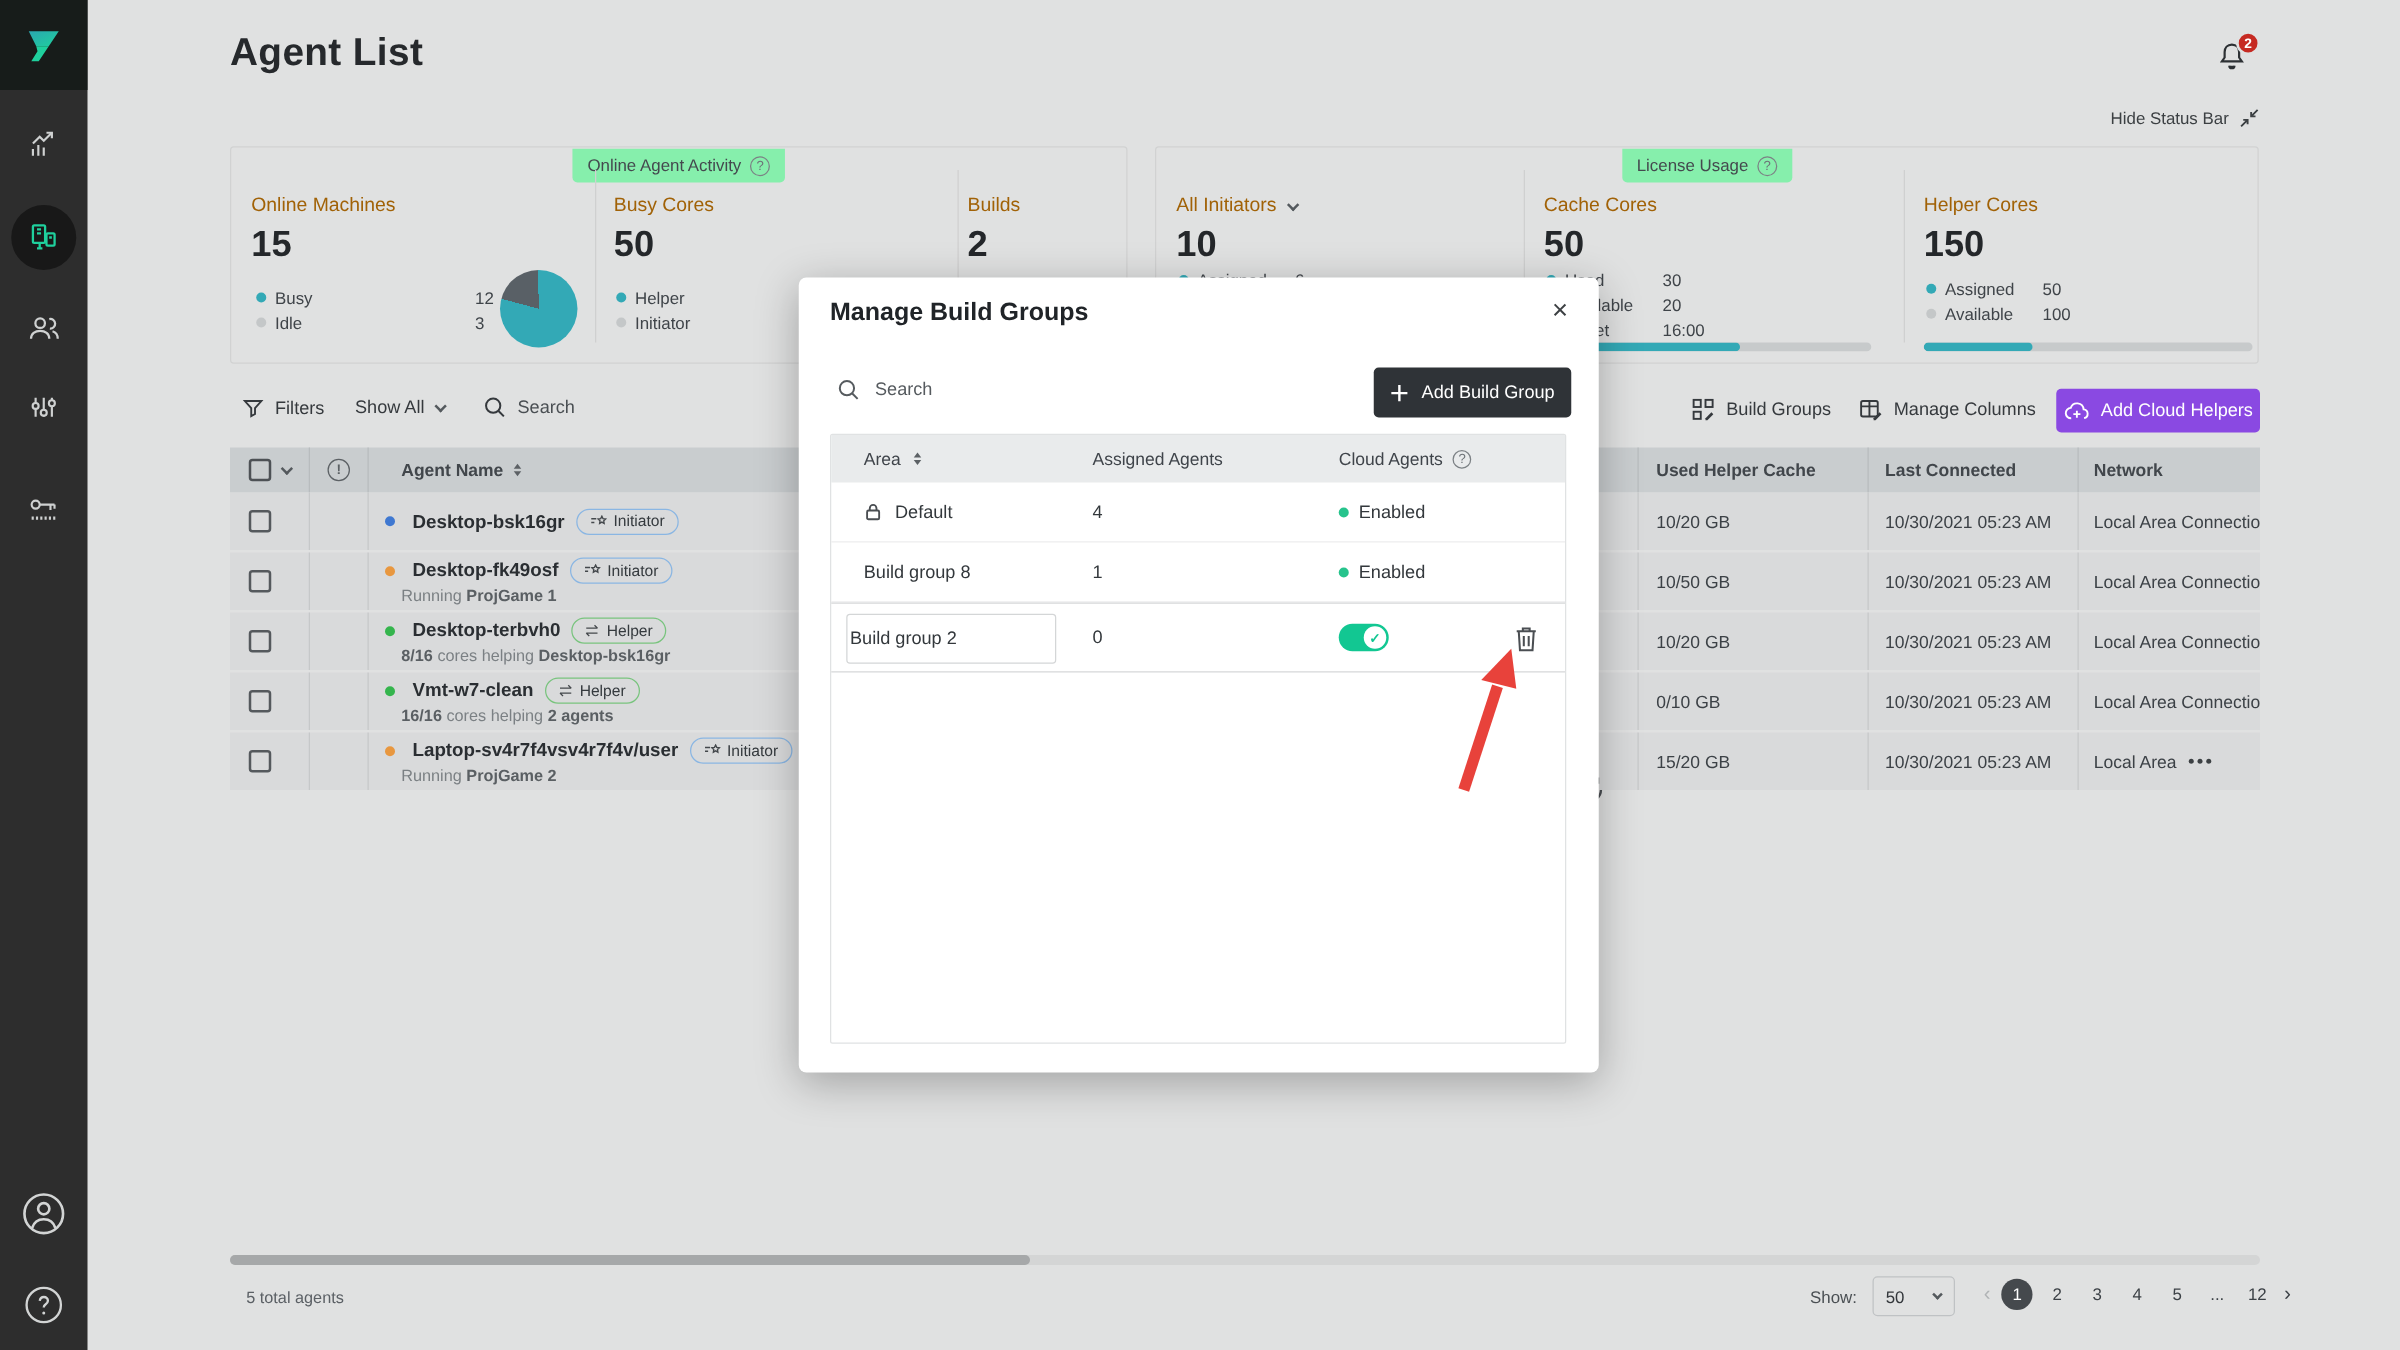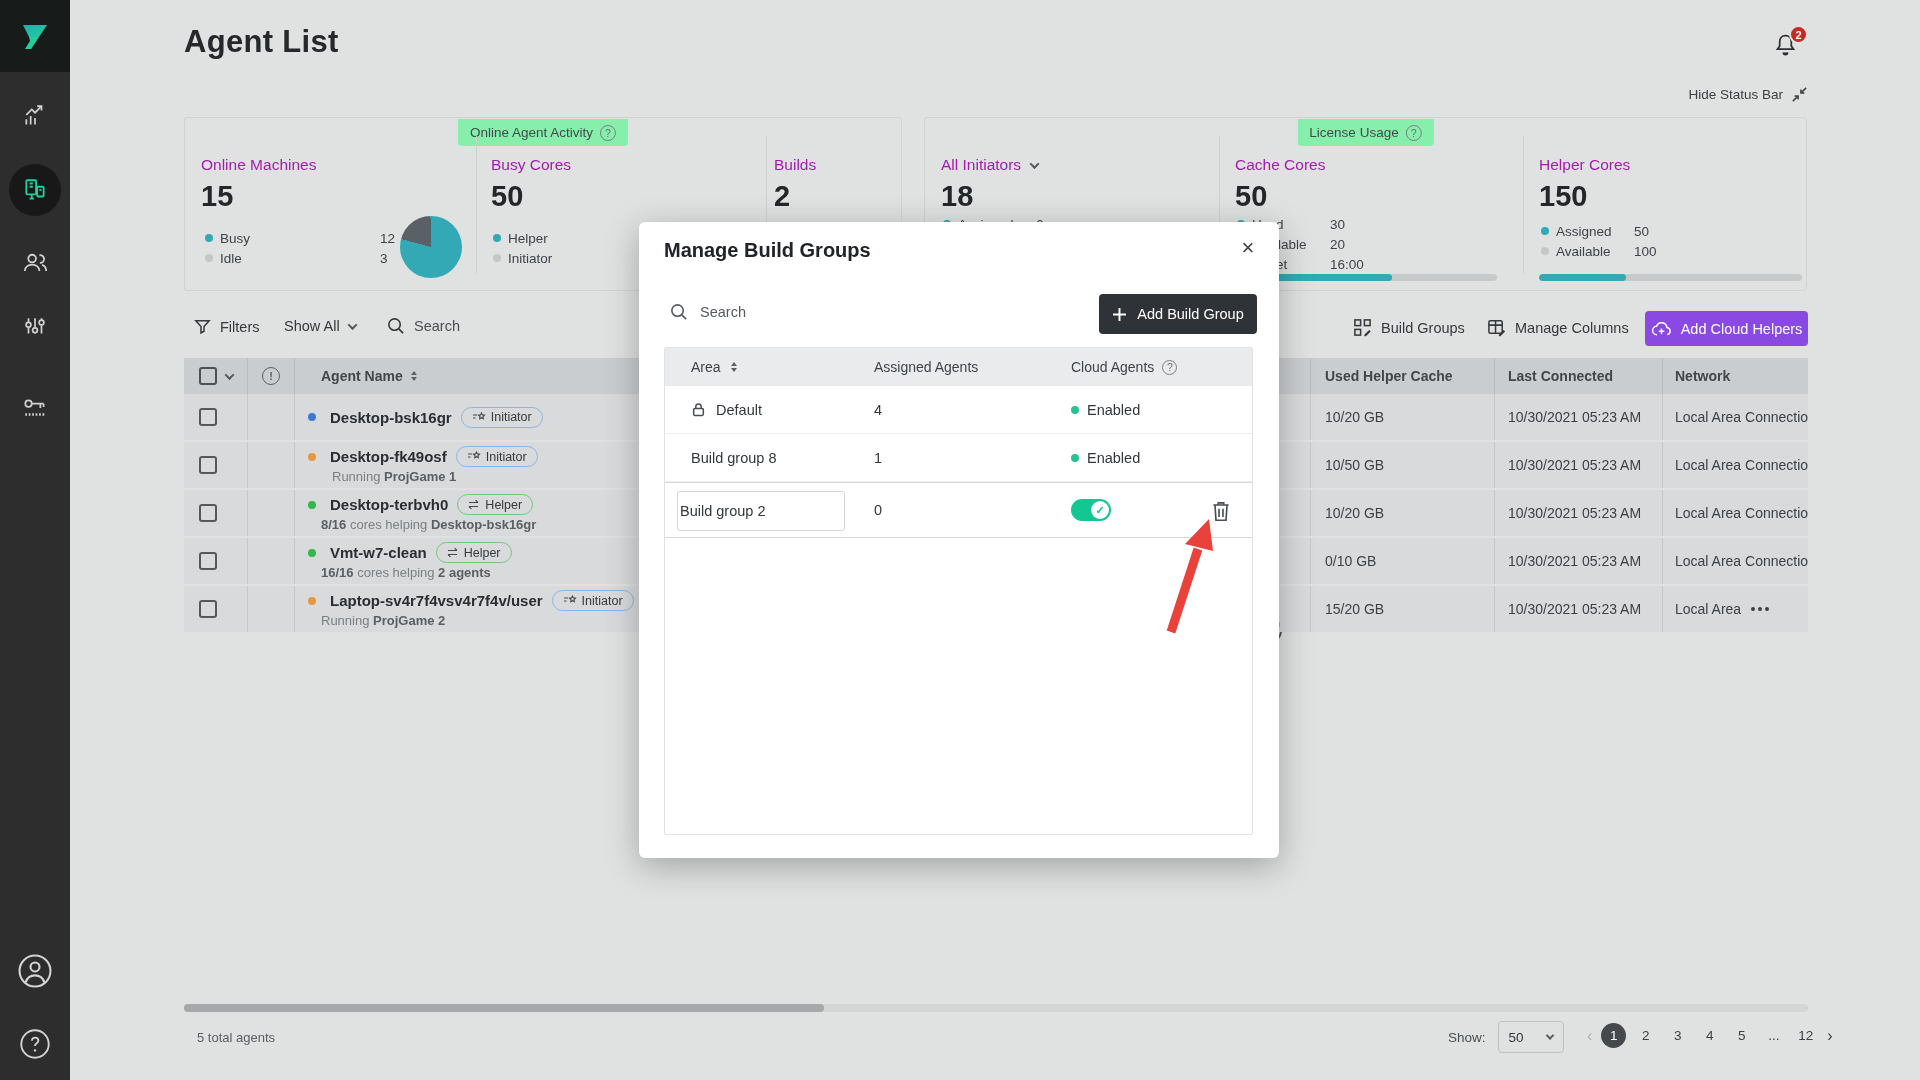--- a/index.html
+++ b/index.html
@@ -19,21 +19,21 @@
   #pageTitle{position:absolute;left:184px;top:24px;font-size:31px;font-weight:bold;color:#26292c;letter-spacing:.3px}
   #bellWrap{position:absolute;left:1772px;top:31px;width:40px;height:36px;cursor:pointer;color:#2d3134}
   #bellBadge{position:absolute;left:17px;top:-6px;min-width:19px;height:19px;border-radius:10px;background:#c62a22;color:#fff;font-size:11px;font-weight:bold;display:flex;align-items:center;justify-content:center;border:2px solid #e0e1e1}
   #hideBar{position:absolute;left:1620px;top:86px;width:188px;display:flex;justify-content:flex-end;align-items:center;gap:8px;font-size:13.5px;color:#3c4043;cursor:pointer}
 
   
   .panel{position:absolute;top:117px;height:174px;border:1px solid #d1d2d2;border-radius:3px}
   .panelBadge{position:absolute;top:1px;height:27px;background:#86efac;border-radius:0 0 4px 4px;display:flex;align-items:center;gap:7px;padding:0 12px;font-size:13.5px;color:#44494e;left:50%;transform:translateX(-50%)}
   .qmark{width:16px;height:16px;border-radius:50%;border:1px solid #7c8185;color:#6d7277;font-size:10.5px;display:flex;align-items:center;justify-content:center}
   .qmark::before{content:"?"}
-  .metTitle{font-size:15.5px;color:#a21caf}
+  .metTitle{font-size:15.5px;color:#a16207}
   .metVal{font-size:29px;font-weight:bold;color:#24272a;margin-top:6px}
   .vdiv{position:absolute;top:18px;bottom:16px;width:1px;background:#cfd0d0}
   .leg{display:flex;align-items:center;height:20px;font-size:13.5px;color:#3f4449}
   .leg .dot{width:8px;height:8px;border-radius:50%;margin-right:7px;flex:0 0 auto}
   .leg .ll{width:160px}
   .leg.narrow .ll{width:78px}
   .bar{position:absolute;height:7px;border-radius:4px;background:#c7cacb;overflow:hidden}
   .bar > div{height:100%;background:#33a9b6;border-radius:4px}
   .pie{position:absolute;width:62px;height:62px;border-radius:50%;background:conic-gradient(from 285deg,#596066 0 74deg,#33a9b6 74deg 360deg)}
   .chv{display:inline-block;width:7px;height:7px;border-right:2px solid #54595d;border-bottom:2px solid #54595d;transform:rotate(45deg) translate(-1px,-1px)}
@@ -260,21 +260,21 @@
     <span class="qmark"></span>
   </div>
   <div class="vdiv" style="left:294px"></div>
   <div class="vdiv" style="left:598px"></div>
 
   <div class="abs" style="left:16px;top:38px">
     <div class="metTitle" style="display:flex;align-items:center;gap:10px">
       <span>All Initiators</span>
       <span class="chv"></span>
     </div>
-    <div class="metVal">18</div>
+    <div class="metVal">10</div>
   </div>
   <div class="abs" style="left:18px;top:96px">
     <div class="leg narrow">
         <span class="dot" style="background:#33a9b6"></span>
         <span class="ll">Assigned</span>
         <span>6</span>
       </div>
   </div>
 
   <div class="abs" style="left:310px;top:38px">
@@ -424,21 +424,21 @@
           <span class="sdot" style="background:#e8973f"></span>
           <span class="aname">Desktop-fk49osf</span>
           <span class="badge init">
             <svg width="14" height="11" viewBox="0 0 14 11" fill="none" stroke="#44484c" stroke-width="1.1">
                 <path d="M1 3h4M1 6h2.5"></path>
                 <path d="M9.5 1l.9 1.9 2.1.3-1.5 1.4.3 2.1-1.8-1-1.8 1 .3-2.1L6.5 3.2l2.1-.3z"></path>
               </svg>
             <span>Initiator</span>
           </span>
         </div>
-        <div class="sub" style="margin-left:24px"><span>Running </span><span class="b">ProjGame 1</span></div>
+        <div class="sub" style="margin-left:13px"><span>Running </span><span class="b">ProjGame 1</span></div>
       </div>
     </div>
     <div class="cell c-uhc bl">10/50 GB</div>
     <div class="cell c-lc bl">10/30/2021 05:23 AM</div>
     <div class="cell c-net bl">Local Area Connection</div>
   </div>
 
   <div class="trow">
     <div class="cell c-check">
         <span class="cbx"></span>

